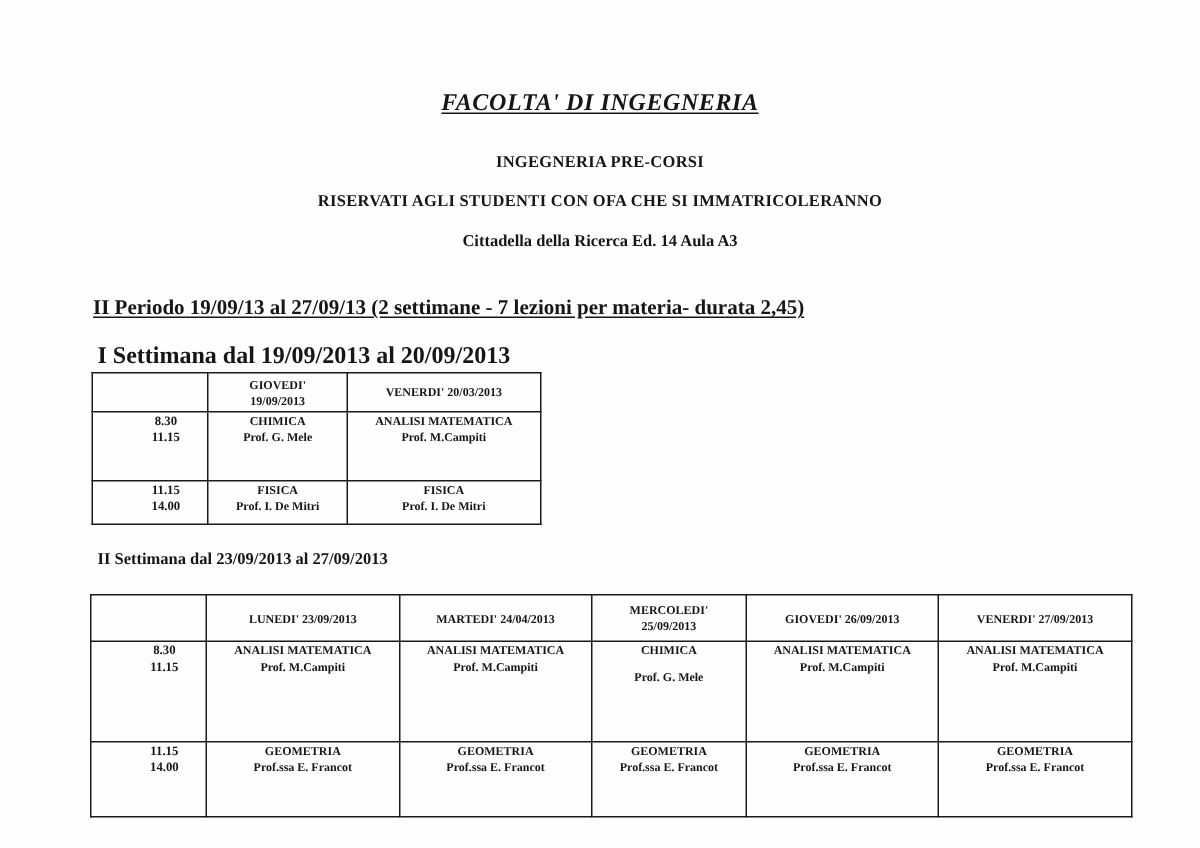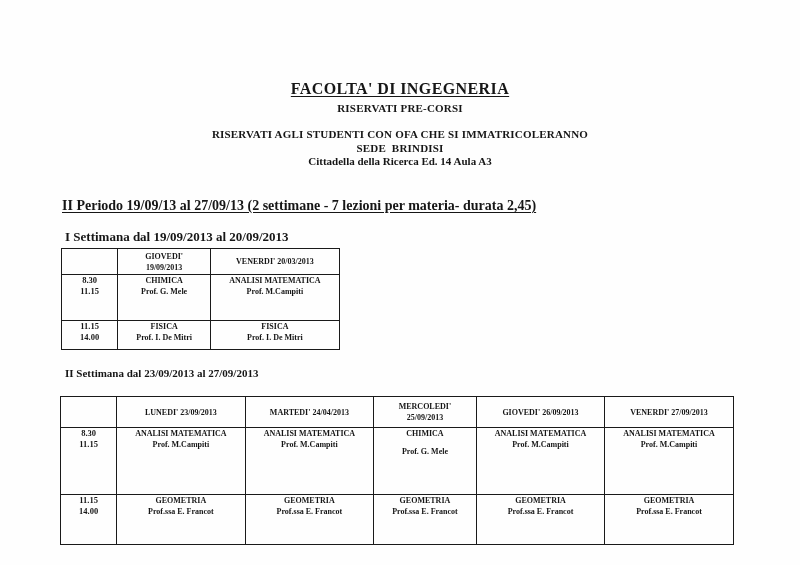--- a/index.html
+++ b/index.html
@@ -11,29 +11,29 @@
     font-family: "Liberation Serif", "DejaVu Serif", serif;
     font-weight: 700;
     color: #161616;
     overflow: hidden;
   }
   .abs { position: absolute; }
   .centered { left: 0; width: 800px; text-align: center; }
   .u { text-decoration: underline; text-underline-offset: 2px; }
   .pre { white-space: pre-wrap; }
 
-  .doc-title     { top: 80px;  font-size: 16px; letter-spacing: 0.4px; }
+  .doc-title     { top: 60px;  font-size: 16px; letter-spacing: 0.4px; font-style: italic; }
   .doc-subtitle  { top: 102px; font-size: 11px; letter-spacing: 0.2px; }
   .doc-line1     { top: 128px; font-size: 11px; letter-spacing: 0.2px; }
   .doc-line2     { top: 142px; font-size: 11px; letter-spacing: 0.2px; }
   .doc-line3     { top: 155px; font-size: 11px; }
   .doc-period    { top: 180px; font-size: 14px; }
   .doc-period2   { left: 62px; top: 198px; font-size: 14px; }
 
-  .week1-title   { left: 65px; top: 229px; font-size: 13px; }
+  .week1-title   { left: 65px; top: 229px; font-size: 16px; }
   .week2-title   { left: 65px; top: 367px; font-size: 11px; }
 
   table.sched {
     border-collapse: collapse;
     table-layout: fixed;
     font-size: 8px;
     line-height: 11px;
   }
   table.sched th, table.sched td {
     border: 1.6px solid #1a1a1a;
@@ -50,33 +50,32 @@
   .pt4  { padding-top: 4px; }
   .pt7  { padding-top: 7px; }
   .pt8  { padding-top: 8px; }
   .pt10 { padding-top: 10px; }
   .pt11 { padding-top: 11px; }
   .pt13 { padding-top: 13px; }
   .pt14 { padding-top: 14px; }
   .pt18 { padding-top: 18px; }
 
   .time { font-size: 8.5px; line-height: 11px; }
-  .time span { display: block; }
+  .time span { display: block; margin-left: 21px; }
   .line { display: block; white-space: nowrap; }
   .gap7 { margin-top: 7px; }
 </style>
 </head>
 <body>
 
 <div class="page">
 
   <div class="abs centered doc-title u">FACOLTA' DI INGEGNERIA</div>
-  <div class="abs centered doc-subtitle">RISERVATI PRE-CORSI</div>
+  <div class="abs centered doc-subtitle">INGEGNERIA PRE-CORSI</div>
   <div class="abs centered doc-line1">RISERVATI AGLI STUDENTI CON OFA CHE SI IMMATRICOLERANNO</div>
-  <div class="abs centered doc-line2 pre">SEDE  BRINDISI</div>
   <div class="abs centered doc-line3">Cittadella della Ricerca Ed. 14 Aula A3</div>
   <div class="abs doc-period2 u">II Periodo 19/09/13 al 27/09/13 (2 settimane - 7 lezioni per materia- durata 2,45)</div>
 
   <div class="abs week1-title">I Settimana dal 19/09/2013 al 20/09/2013</div>
 
   <table class="sched abs t1">
     <colgroup>
         <col style="width:33px">
         <col style="width:93px">
         <col style="width:125px">

